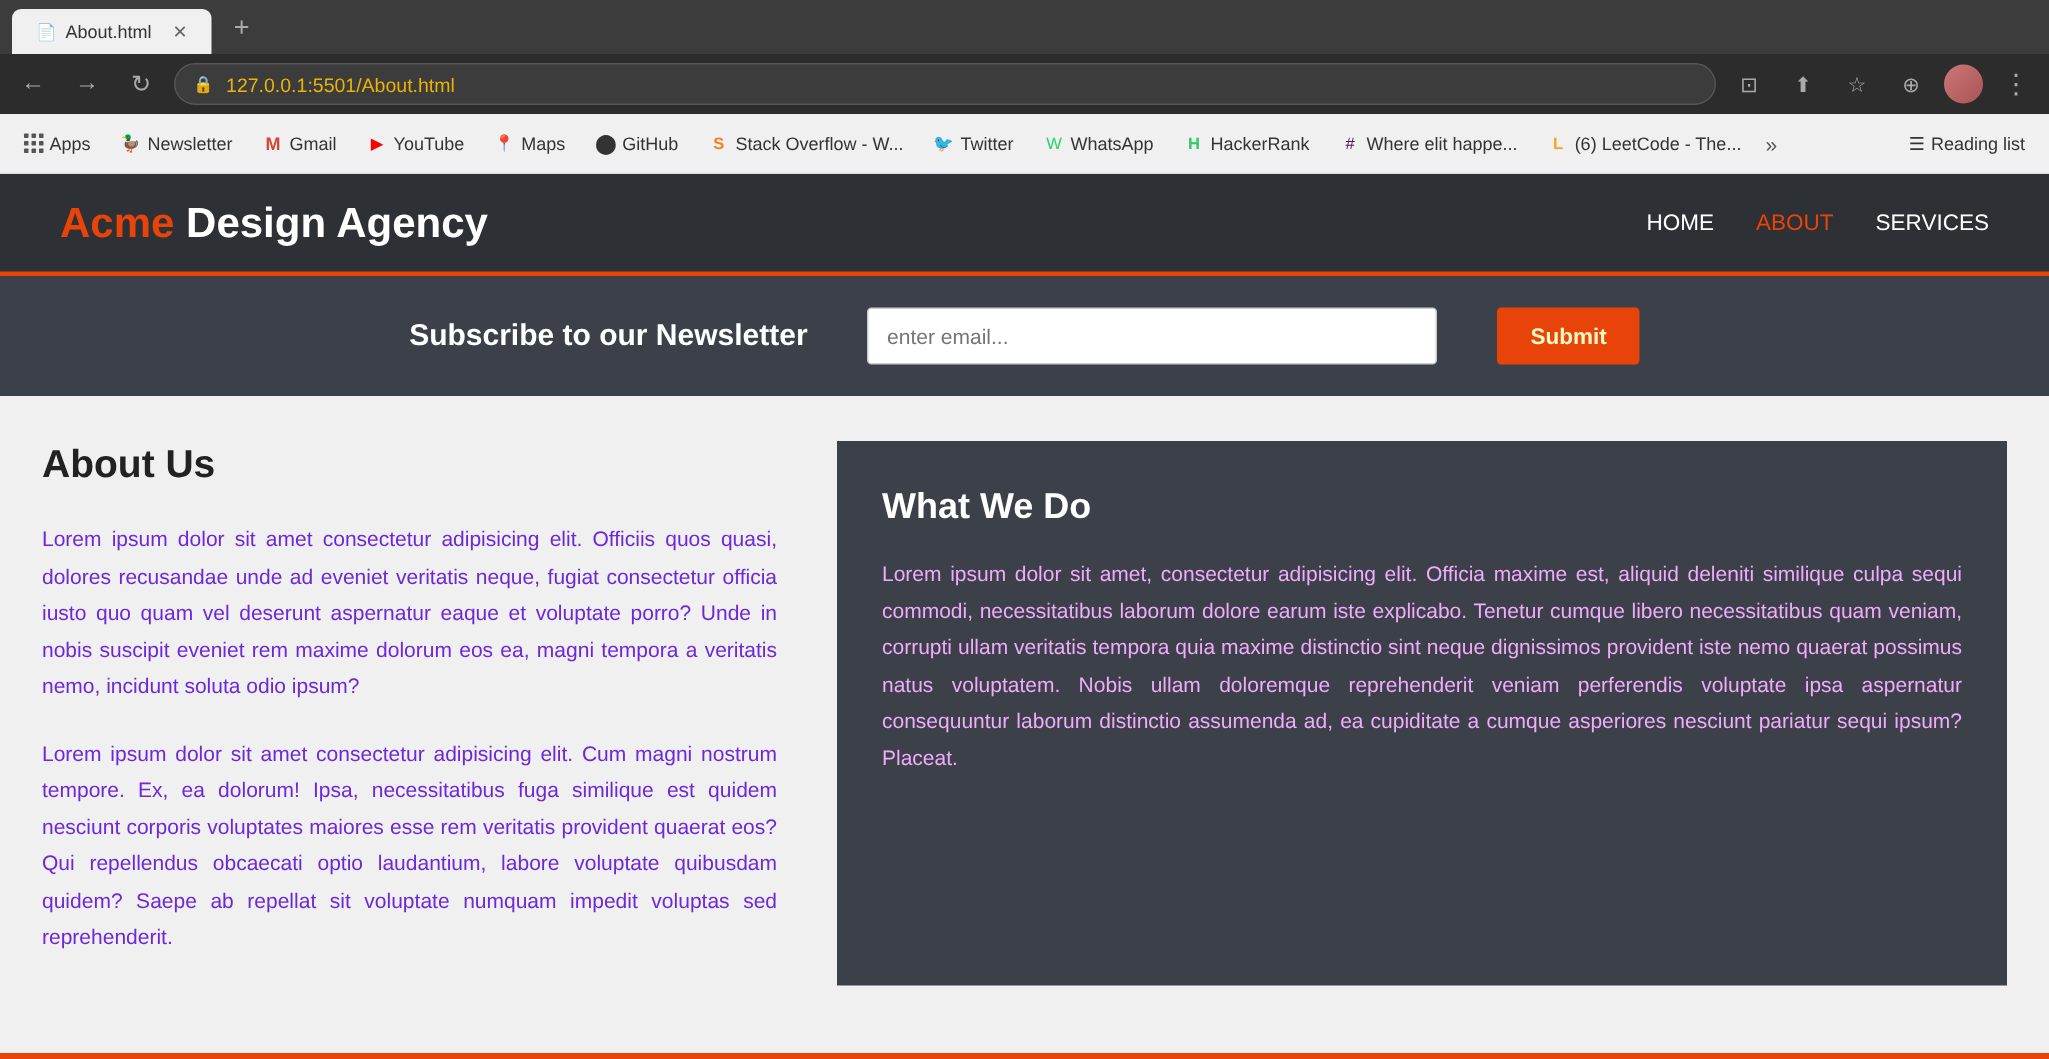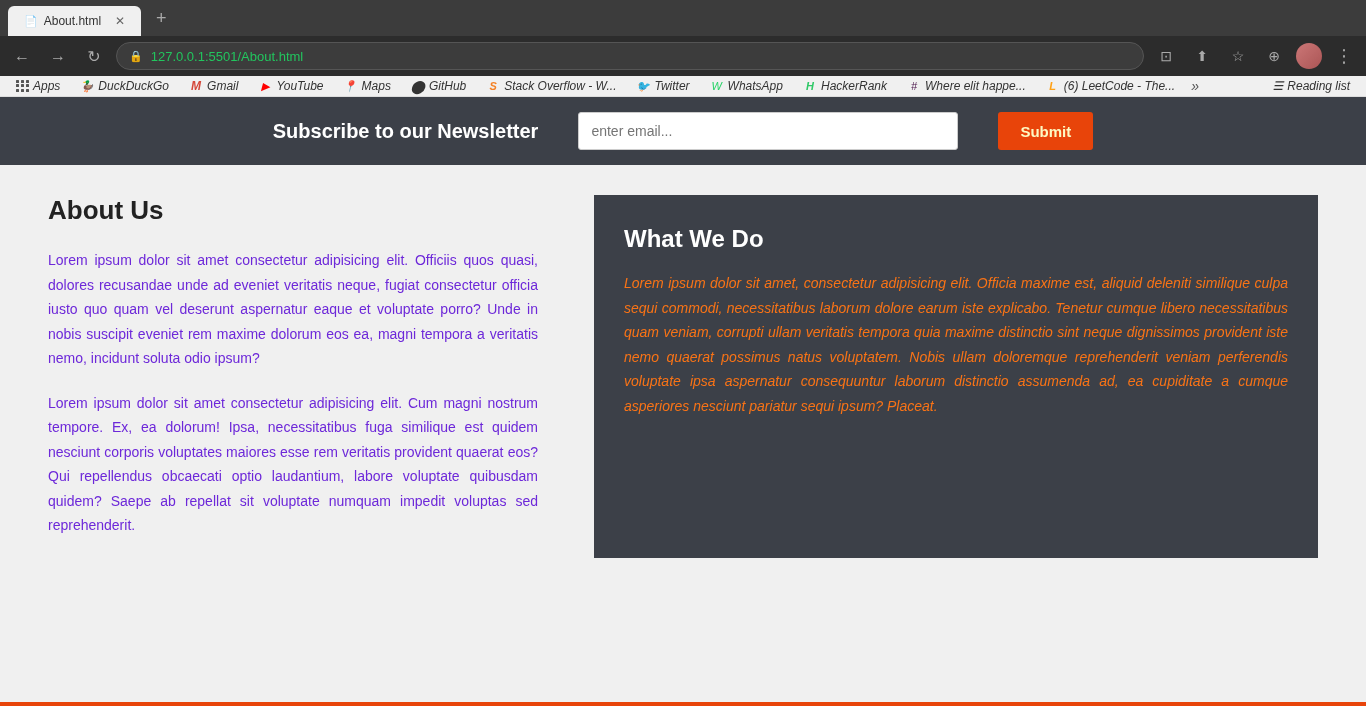--- a/index.html
+++ b/index.html
@@ -63,21 +63,21 @@
       border-radius: 20px;
       height: 28px;
       display: flex;
       align-items: center;
       padding: 0 12px;
       gap: 8px;
       color: #ddd;
       font-size: 12px;
     }
     .address-lock { color: #aaa; font-size: 11px; }
-    .address-text { color: #22c55e; font-size: 13px; }
+    .address-text { color: #eab308; font-size: 13px; }
     .nav-actions {
       display: flex;
       align-items: center;
       gap: 8px;
     }
     .nav-icon-btn {
       background: none;
       border: none;
       color: #aaa;
       font-size: 14px;
@@ -95,26 +95,25 @@
       border-radius: 50%;
       background: linear-gradient(135deg, #c77, #a55);
       cursor: pointer;
     }
 
     
     .bookmarks-bar {
       display: flex;
       align-items: center;
       background: #f0f0f0;
-      height: 21px;
+      height: 40px;
       padding: 0 8px;
       gap: 4px;
       border-bottom: 1px solid #ddd;
       overflow: hidden;
-      font-style: italic;
     }
     .bookmark-item {
       display: flex;
       align-items: center;
       gap: 4px;
       padding: 2px 8px;
       border-radius: 4px;
       cursor: pointer;
       font-size: 12px;
       color: #333;
@@ -190,21 +189,21 @@
     }
     .site-nav-link.active { color: #e8440a; }
 
     
     .newsletter-banner {
       background: #3c4048;
       display: flex;
       align-items: center;
       justify-content: center;
       padding: 0 60px;
-      height: 68px;
+      height: 80px;
       gap: 40px;
     }
     .newsletter-title {
       color: #fff;
       font-size: 20px;
       font-weight: bold;
     }
     .newsletter-input {
       width: 380px;
       height: 38px;
@@ -224,22 +223,22 @@
       font-size: 15px;
       font-weight: bold;
       border-radius: 3px;
       cursor: pointer;
       height: 38px;
     }
 
     
     .main-content {
       display: flex;
-      gap: 16px;
-      padding: 30px 48px;
+      gap: 0;
+      padding: 30px 28px;
       max-width: 1366px;
     }
     .left-col {
       flex: 0 0 530px;
       padding-right: 40px;
     }
     .right-col {
       flex: 1;
       background: #3c4048;
       padding: 30px 30px;
@@ -262,23 +261,22 @@
 
     .what-heading {
       font-size: 24px;
       font-weight: bold;
       color: #fff;
       margin-bottom: 18px;
     }
     .what-para {
       font-size: 14px;
       line-height: 1.75;
-      color: #f97316;
+      color: #f0abfc;
       text-align: justify;
-      font-style: italic;
     }
 
     
     .bottom-bar {
       height: 4px;
       background: #e8440a;
       position: fixed;
       bottom: 0;
       width: 1366px;
     }
@@ -326,21 +324,21 @@
           <div class="bm-apps-dot"></div>
         <div class="bm-apps-dot"></div>
           <div class="bm-apps-dot"></div>
           <div class="bm-apps-dot"></div>
       </div>
       <span>Apps</span>
     </div>
 
     <div class="bookmark-item">
       <span class="bm-icon" style="color:#de5833;">🦆</span>
-      <span>DuckDuckGo</span>
+      <span>Newsletter</span>
     </div>
 
     <div class="bookmark-item">
       <span class="bm-icon" style="color:#d44638;font-weight:bold;font-size:12px;">M</span>
       <span>Gmail</span>
     </div>
 
     <div class="bookmark-item">
       <span class="bm-icon" style="color:#ff0000;">▶</span>
       <span>YouTube</span>
@@ -391,20 +389,30 @@
     <div class="reading-list-btn">
       <span>☰</span>
       <span>Reading list</span>
     </div>
   </div>
 
 </div>
 
 <div class="website">
 
+  <nav class="site-nav">
+    <div class="site-logo">
+      <span class="site-logo-accent">Acme</span><span> Design Agency</span>
+    </div>
+    <div class="site-nav-links">
+      <a class="site-nav-link">HOME</a>
+      <a class="site-nav-link active">ABOUT</a>
+      <a class="site-nav-link">SERVICES</a>
+    </div>
+  </nav>
 
   <div class="newsletter-banner">
     <span class="newsletter-title">Subscribe to our Newsletter</span>
     <input class="newsletter-input" type="email" placeholder="enter email..." style="">
     <button class="newsletter-btn">Submit</button>
   </div>
 
   <div class="main-content">
 
     <div class="left-col">

